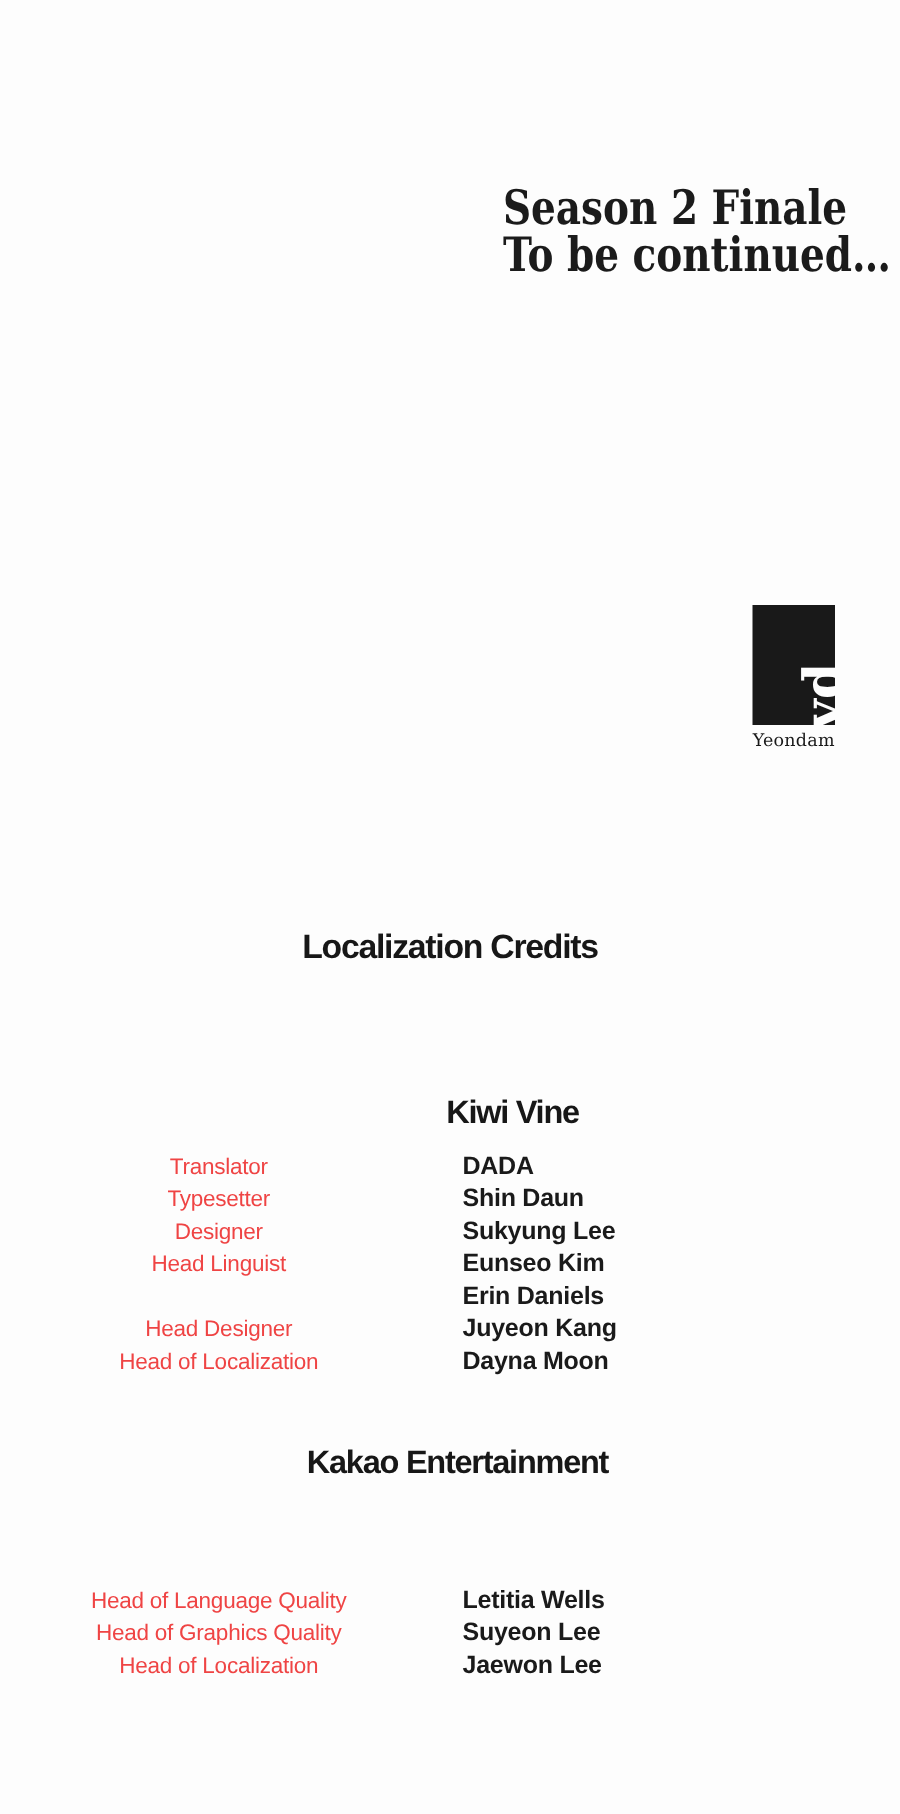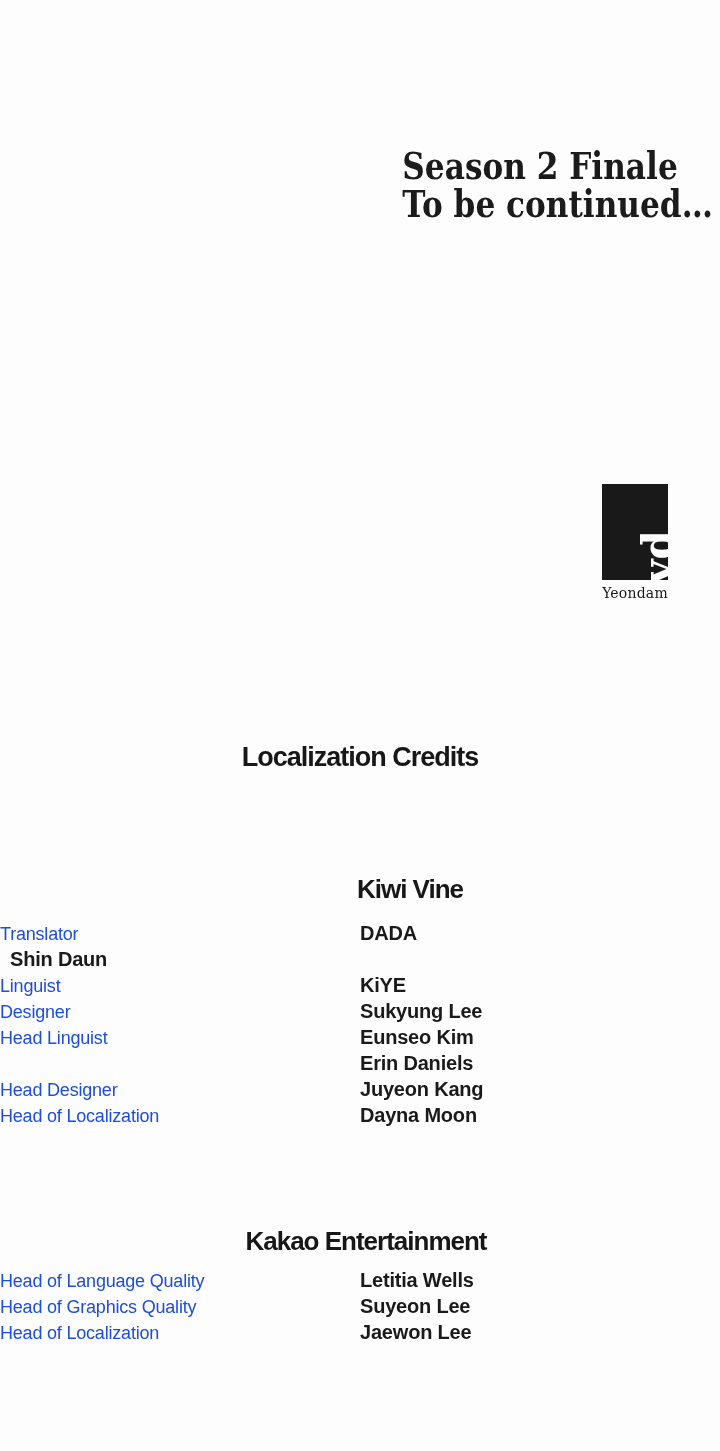--- a/index.html
+++ b/index.html
@@ -88,45 +88,45 @@
     box-sizing: border-box;
     padding-left: 12px;
     text-align: center;
     font-weight: bold;
     font-size: 26px;
     line-height: 1;
     letter-spacing: -1px;
     color: #171717;
   }
   .heading-kiwi  { top: 876px; margin-left: 44px; }
-  .heading-kakao { top: 1228px; }
+  .heading-kakao { top: 1156px; }
 
   .credit-table {
     position: absolute;
     left: 0;
     width: 720px;
   }
   .table-kiwi  { top: 922px; }
   .table-kakao { top: 1269px; }
 
   .credit-row {
     display: flex;
     align-items: baseline;
     height: 26px;
   }
   .credit-label {
     width: 350px;
-    text-align: left;
+    text-align: center;
     font-size: 18px;
     letter-spacing: -0.2px;
-    color: #1d4ed8;
+    color: #ef4444;
     white-space: nowrap;
   }
   .credit-value {
-    margin-left: 10px;
+    margin-left: 20px;
     font-size: 20px;
     font-weight: bold;
     letter-spacing: -0.2px;
     color: #1a1a1a;
     white-space: nowrap;
   }
 </style>
 </head>
 <body>
 
@@ -145,25 +145,22 @@
 <div class="credits-title">Localization Credits</div>
 
 <div class="section-heading heading-kiwi">Kiwi Vine</div>
 
 <div class="credit-table table-kiwi">
   <div class="credit-row">
     <div class="credit-label">Translator</div>
     <div class="credit-value">DADA</div>
   </div>
   <div class="credit-row">
+    <div class="credit-label">Typesetter</div>
     <div class="credit-value">Shin Daun</div>
-  </div>
-  <div class="credit-row">
-    <div class="credit-label">Linguist</div>
-    <div class="credit-value">KiYE</div>
   </div>
   <div class="credit-row">
     <div class="credit-label">Designer</div>
     <div class="credit-value">Sukyung Lee</div>
   </div>
   <div class="credit-row">
     <div class="credit-label">Head Linguist</div>
     <div class="credit-value">Eunseo Kim</div>
   </div>
   <div class="credit-row">

